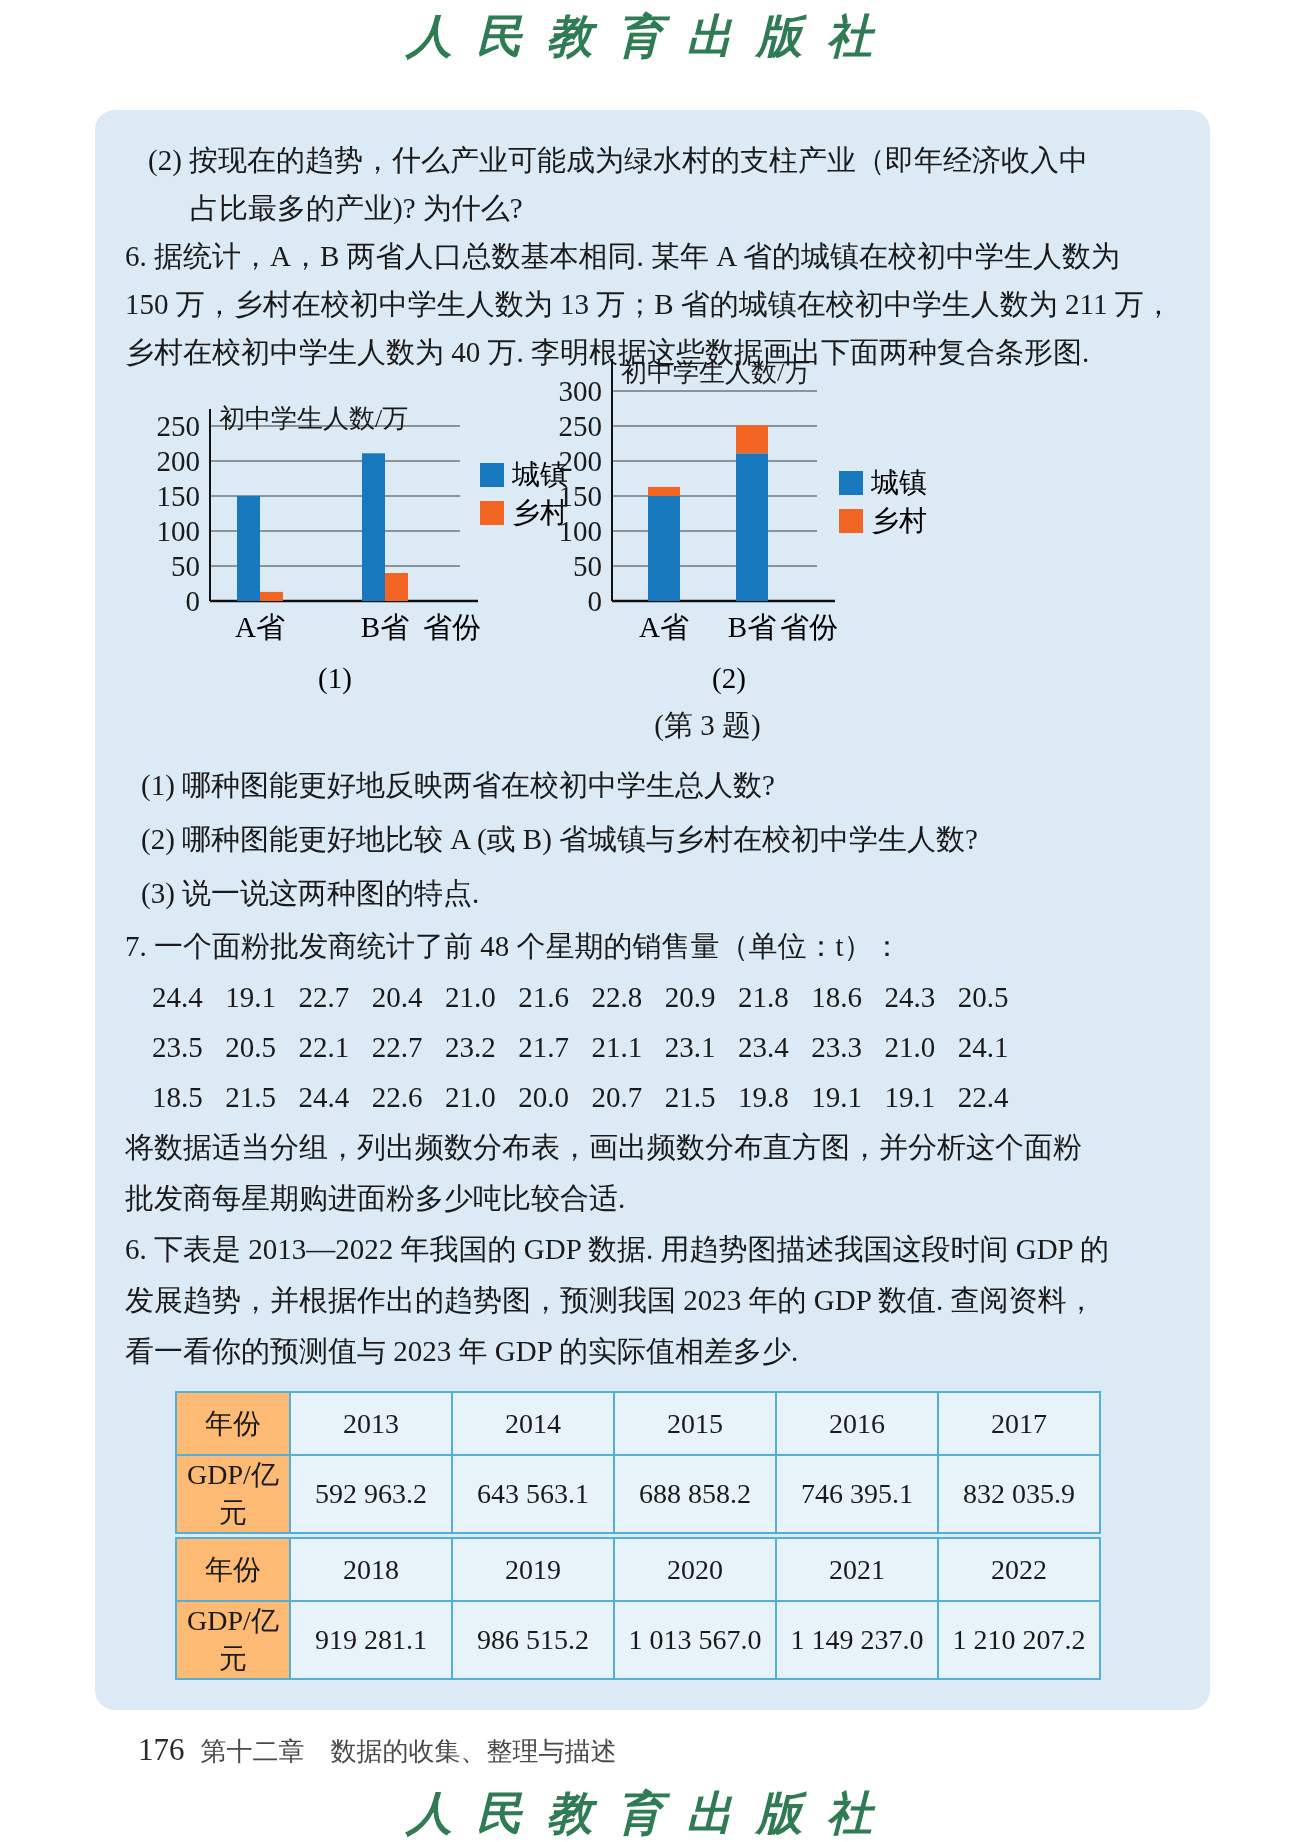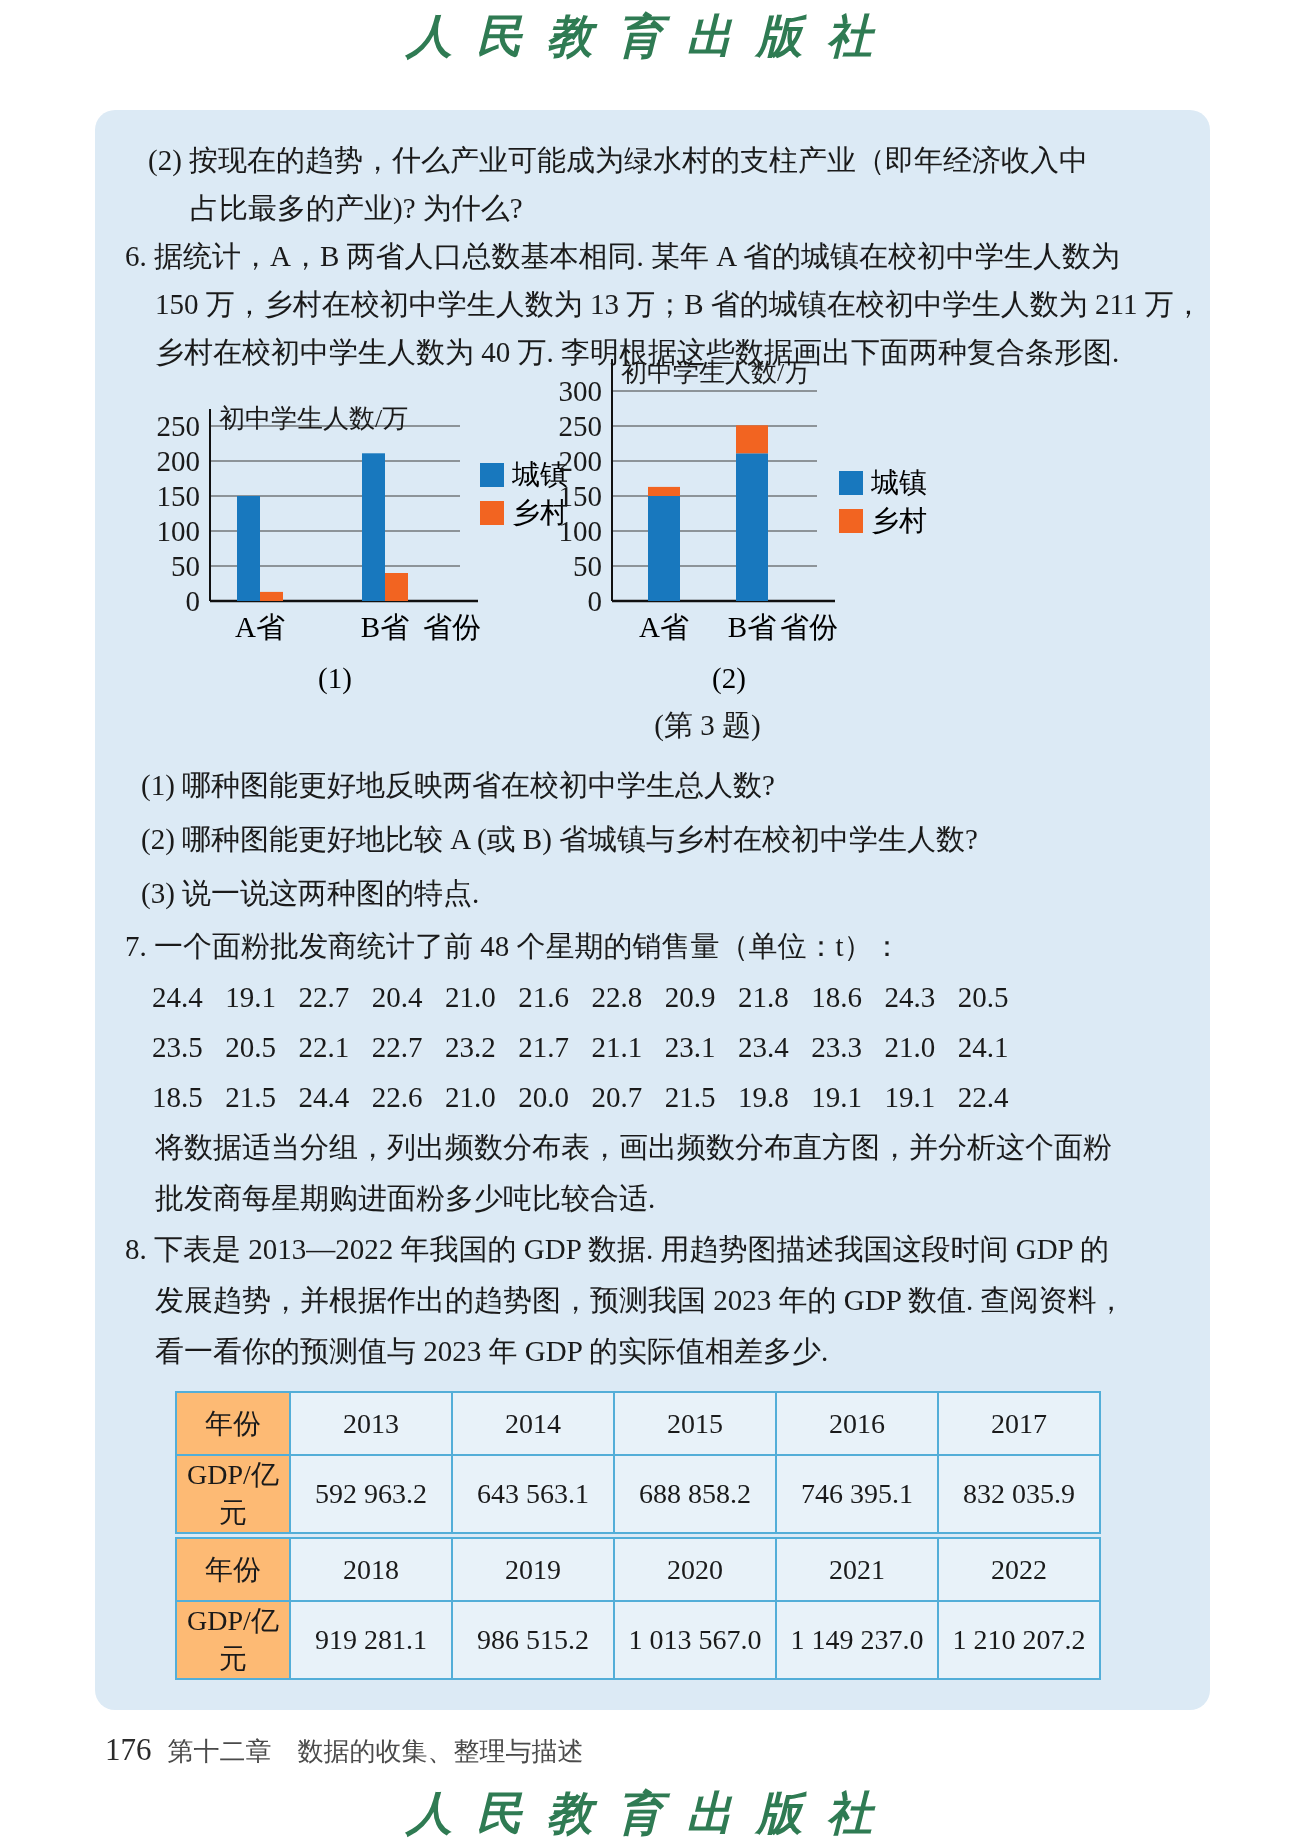--- a/index.html
+++ b/index.html
@@ -15,21 +15,21 @@
   }
   .logo.top{margin-top:6px;}
   .logo.bottom{margin-top:14px;}
   .panel{
     box-sizing:border-box;width:1115px;margin:44px 0 0 95px;
     background:#dceaf5;border-radius:20px;padding:26px 30px 30px 30px;
   }
   .tline{font-size:29px;line-height:48px;white-space:nowrap;}
   .tline.ind1{margin-left:23px;}
   .tline.ind2{margin-left:65px;}
-  .tline.cont{margin-left:30px;}
+  .tline.cont{}
   .qline{font-size:29px;line-height:54px;margin-left:16px;white-space:nowrap;}
   .questions{margin-top:14px;}
   .p7line{font-size:29px;line-height:52px;white-space:nowrap;}
   .datarow{
     font-size:29px;line-height:50px;margin-left:27px;
     white-space:pre;word-spacing:4px;
   }
   .figure{
     position:relative;width:1115px;height:368px;margin-left:-30px;
   }
@@ -44,21 +44,21 @@
   .gdp-table td{
     border:2px solid #53aed8;height:61px;text-align:center;
     font-size:28px;padding:0;
   }
   .gdp-table .th-col{background:#fdba74;width:112px;}
   .gdp-table .td-col{background:#e8f2f9;width:160px;}
   .gdp-table + .gdp-table, .tables > div + div{margin-top:3px;}
   .footer{
     display:flex;align-items:baseline;margin:22px 0 0 105px;gap:16px;
   }
-  .footer .pagenum{font-size:31px;color:#2b2b2b;}
+  .footer .pagenum{font-size:31px;color:#2b2b2b;margin-left:33px;}
   .footer .chapter{font-size:26px;color:#4a4a4a;}
 </style>
 </head>
 <body>
 
 <div class="logo top">人民教育出版社</div>
 
 <div class="panel">
 
   <div class="tline ind1">(2) 按现在的趋势，什么产业可能成为绿水村的支柱产业（即年经济收入中</div>
@@ -140,21 +140,21 @@
     <div class="qline">(3) 说一说这两种图的特点.</div>
   </div>
 
   <div class="p7line">7. 一个面粉批发商统计了前 48 个星期的销售量（单位：t）：</div>
   <div class="datarow">24.4  19.1  22.7  20.4  21.0  21.6  22.8  20.9  21.8  18.6  24.3  20.5</div>
   <div class="datarow">23.5  20.5  22.1  22.7  23.2  21.7  21.1  23.1  23.4  23.3  21.0  24.1</div>
   <div class="datarow">18.5  21.5  24.4  22.6  21.0  20.0  20.7  21.5  19.8  19.1  19.1  22.4</div>
   <div class="tline cont" style="line-height:51px;">将数据适当分组，列出频数分布表，画出频数分布直方图，并分析这个面粉</div>
   <div class="tline cont" style="line-height:51px;">批发商每星期购进面粉多少吨比较合适.</div>
 
-  <div class="tline" style="line-height:51px;">8. 下表是 2013—2022 年我国的 GDP 数据. 用趋势图描述我国这段时间 GDP 的</div>
+  <div class="tline" style="line-height:51px;">6. 下表是 2013—2022 年我国的 GDP 数据. 用趋势图描述我国这段时间 GDP 的</div>
   <div class="tline cont" style="line-height:51px;">发展趋势，并根据作出的趋势图，预测我国 2023 年的 GDP 数值. 查阅资料，</div>
   <div class="tline cont" style="line-height:51px;">看一看你的预测值与 2023 年 GDP 的实际值相差多少.</div>
 
   <div class="tables">
     <div id="gdp-table-1">
         <table class="gdp-table">
           <tbody>
             <tr>
               <td class="th-col">年份</td>
               <td class="td-col">2013</td>

